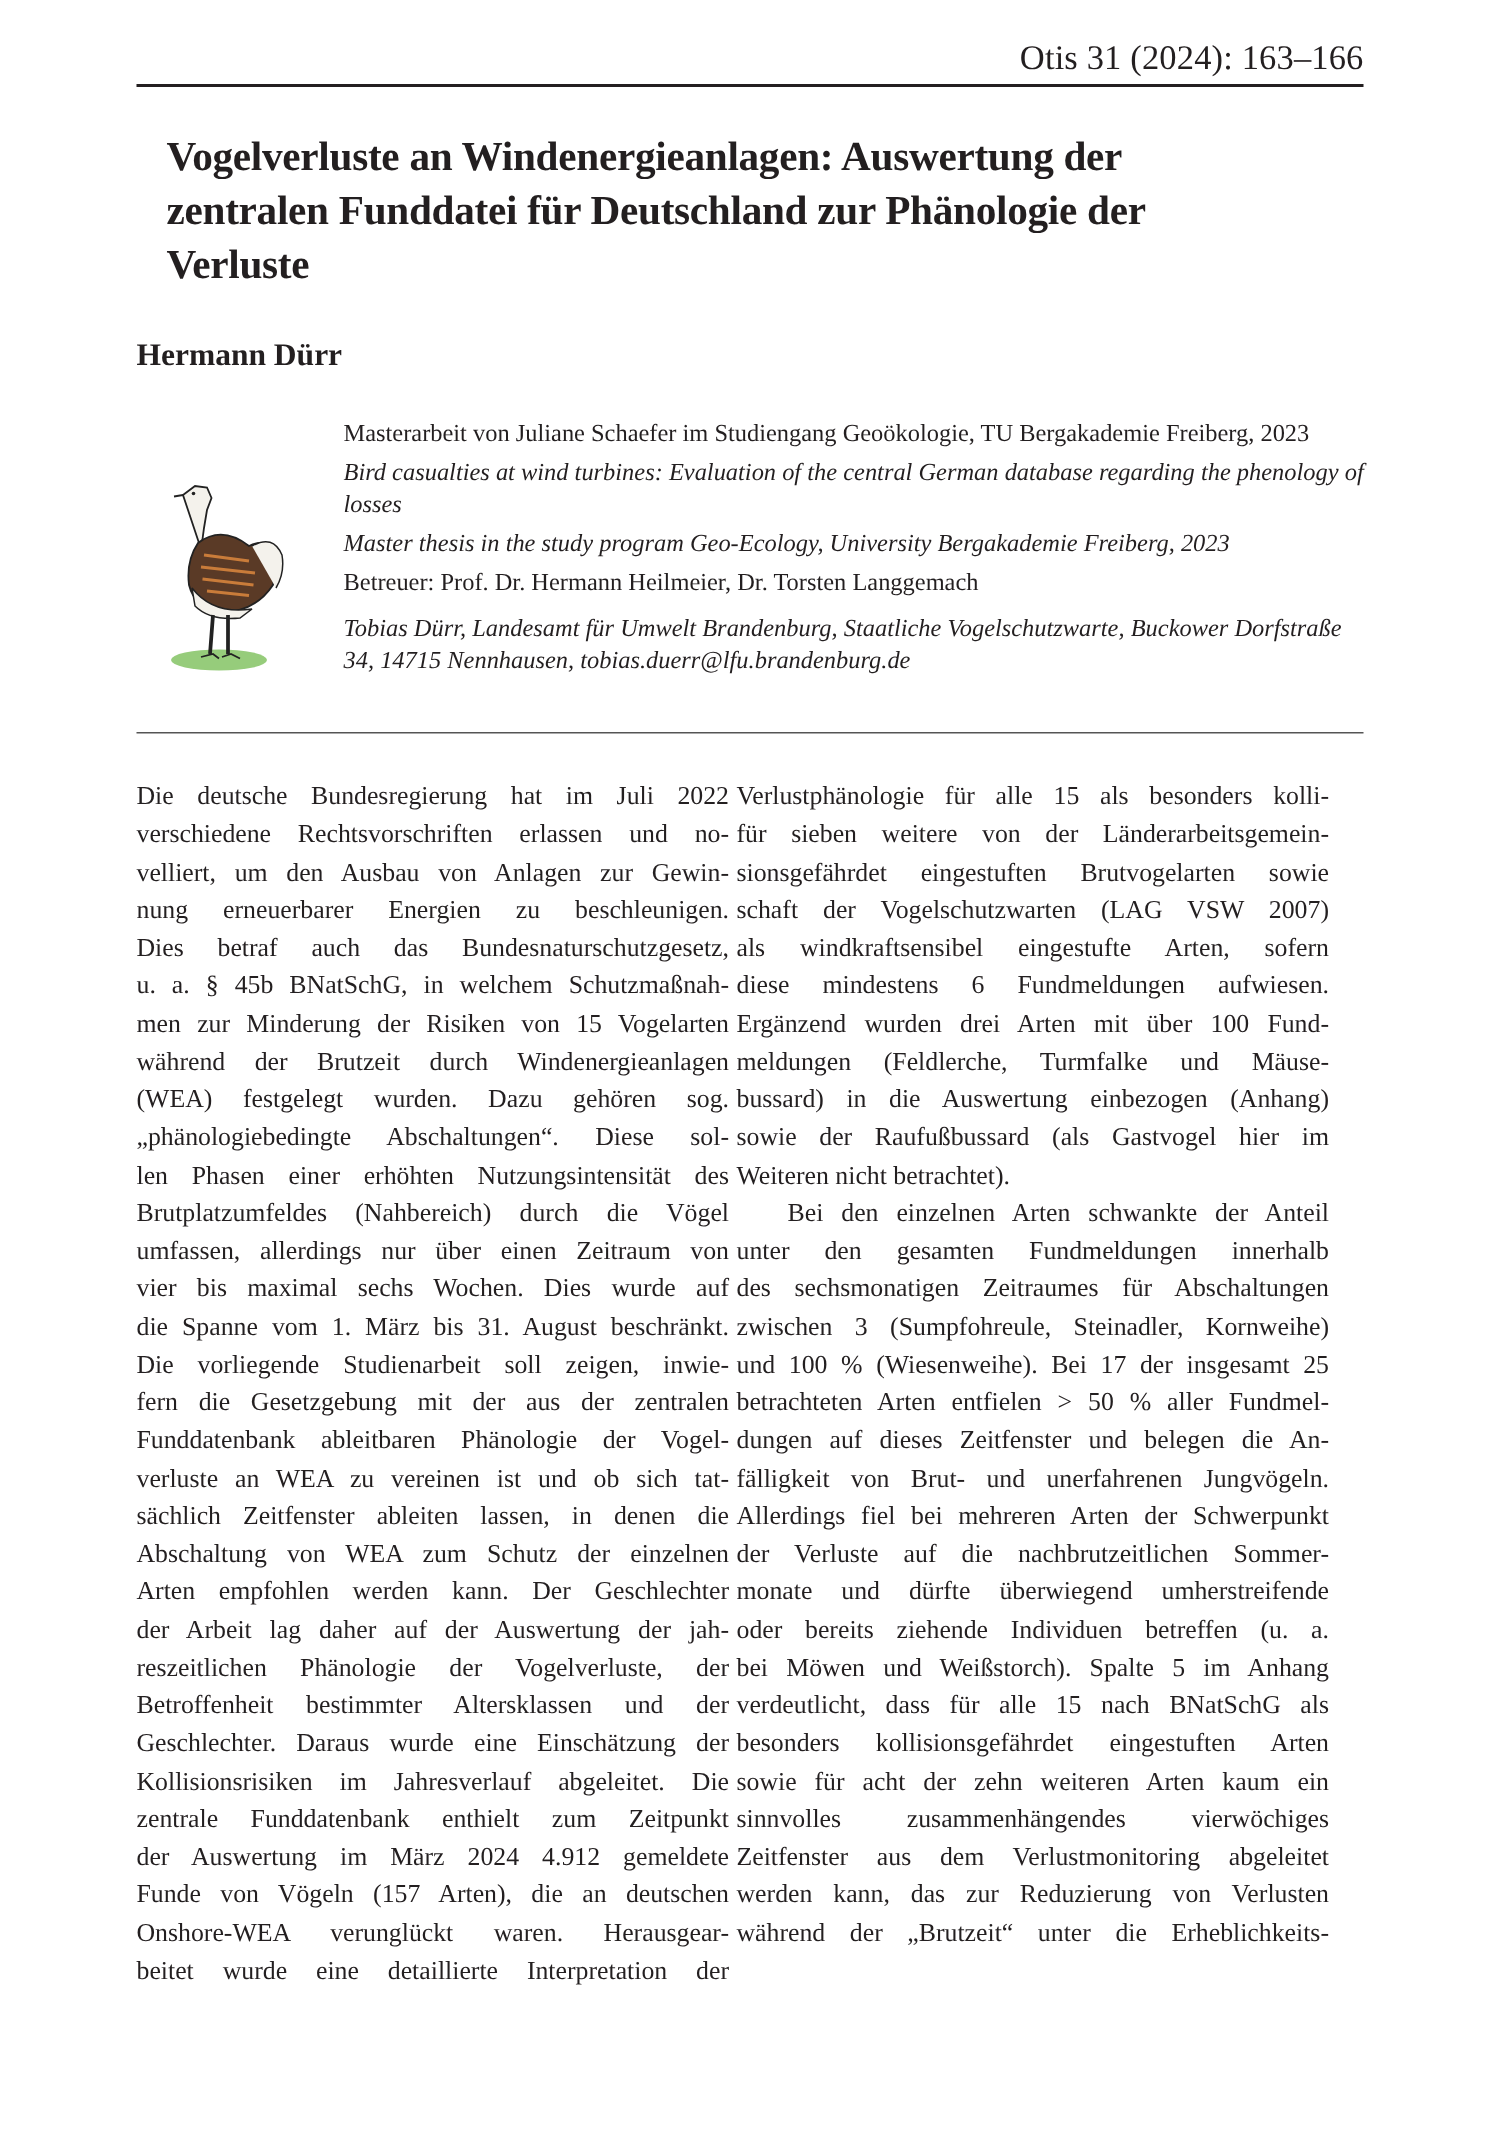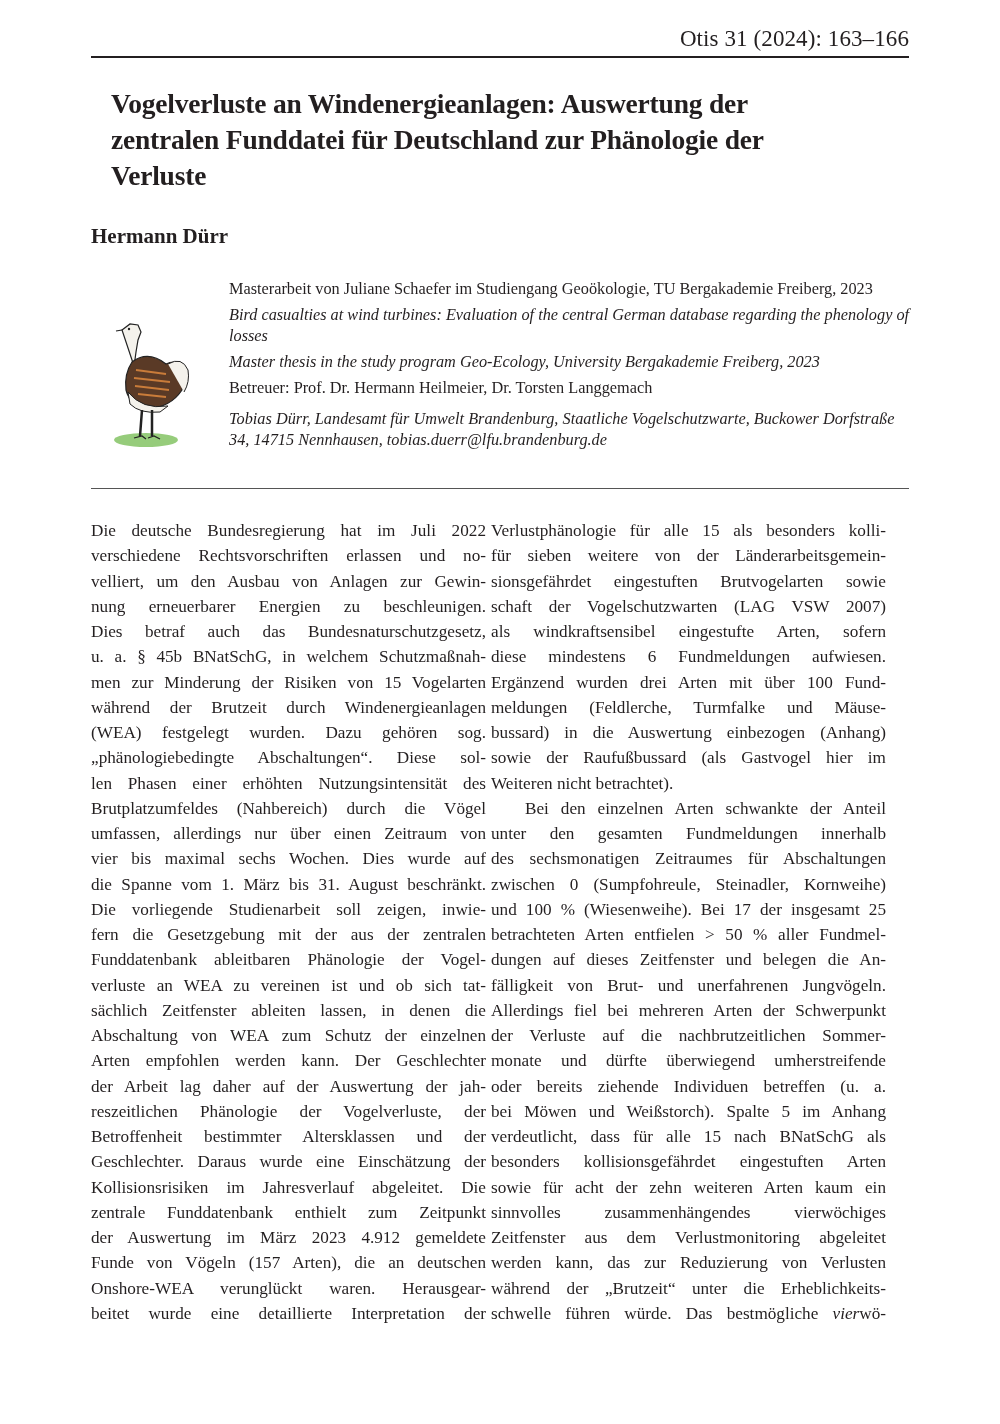--- a/index.html
+++ b/index.html
@@ -90,21 +90,21 @@
     <span class="line">verluste an WEA zu vereinen ist und ob sich tat-</span>
     <span class="line">sächlich Zeitfenster ableiten lassen, in denen die</span>
     <span class="line">Abschaltung von WEA zum Schutz der einzelnen</span>
     <span class="line">Arten empfohlen werden kann. Der Geschlechter</span>
     <span class="line">der Arbeit lag daher auf der Auswertung der jah-</span>
     <span class="line">reszeitlichen Phänologie der Vogelverluste, der</span>
     <span class="line">Betroffenheit bestimmter Altersklassen und der</span>
     <span class="line">Geschlechter. Daraus wurde eine Einschätzung der</span>
     <span class="line">Kollisionsrisiken im Jahresverlauf abgeleitet. Die</span>
     <span class="line">zentrale Funddatenbank enthielt zum Zeitpunkt</span>
-    <span class="line">der Auswertung im März 2023 4.912 gemeldete</span>
+    <span class="line">der Auswertung im März 2024 4.912 gemeldete</span>
     <span class="line">Funde von Vögeln (157 Arten), die an deutschen</span>
     <span class="line">Onshore-WEA verunglückt waren. Herausgear-</span>
     <span class="line">beitet wurde eine detaillierte Interpretation der</span>
   </p>
 </div>
 
 <div class="col right">
   <p>
     <span class="line">Verlustphänologie für alle 15 als besonders kolli-</span>
     <span class="line">für sieben weitere von der Länderarbeitsgemein-</span>
@@ -115,32 +115,31 @@
     <span class="line">Ergänzend wurden drei Arten mit über 100 Fund-</span>
     <span class="line">meldungen (Feldlerche, Turmfalke und Mäuse-</span>
     <span class="line">bussard) in die Auswertung einbezogen (Anhang)</span>
     <span class="line">sowie der Raufußbussard (als Gastvogel hier im</span>
     <span class="line last">Weiteren nicht betrachtet).</span>
   </p>
   <p>
     <span class="line" style="padding-left:34px">Bei den einzelnen Arten schwankte der Anteil</span>
     <span class="line">unter den gesamten Fundmeldungen innerhalb</span>
     <span class="line">des sechsmonatigen Zeitraumes für Abschaltungen</span>
-    <span class="line">zwischen 0 (Sumpfohreule, Steinadler, Kornweihe)</span>
+    <span class="line">zwischen 3 (Sumpfohreule, Steinadler, Kornweihe)</span>
     <span class="line">und 100 % (Wiesenweihe). Bei 17 der insgesamt 25</span>
     <span class="line">betrachteten Arten entfielen &gt; 50 % aller Fundmel-</span>
     <span class="line">dungen auf dieses Zeitfenster und belegen die An-</span>
     <span class="line">fälligkeit von Brut- und unerfahrenen Jungvögeln.</span>
     <span class="line">Allerdings fiel bei mehreren Arten der Schwerpunkt</span>
     <span class="line">der Verluste auf die nachbrutzeitlichen Sommer-</span>
     <span class="line">monate und dürfte überwiegend umherstreifende</span>
     <span class="line">oder bereits ziehende Individuen betreffen (u. a.</span>
     <span class="line">bei Möwen und Weißstorch). Spalte 5 im Anhang</span>
     <span class="line">verdeutlicht, dass für alle 15 nach BNatSchG als</span>
     <span class="line">besonders kollisionsgefährdet eingestuften Arten</span>
     <span class="line">sowie für acht der zehn weiteren Arten kaum ein</span>
     <span class="line">sinnvolles zusammenhängendes vierwöchiges</span>
     <span class="line">Zeitfenster aus dem Verlustmonitoring abgeleitet</span>
     <span class="line">werden kann, das zur Reduzierung von Verlusten</span>
     <span class="line">während der „Brutzeit“ unter die Erheblichkeits-</span>
-    <span class="line"><span>schwelle führen würde. Das bestmögliche </span><em>vier</em><span>wö-</span></span>
   </p>
 </div>
 
 </body></html>

